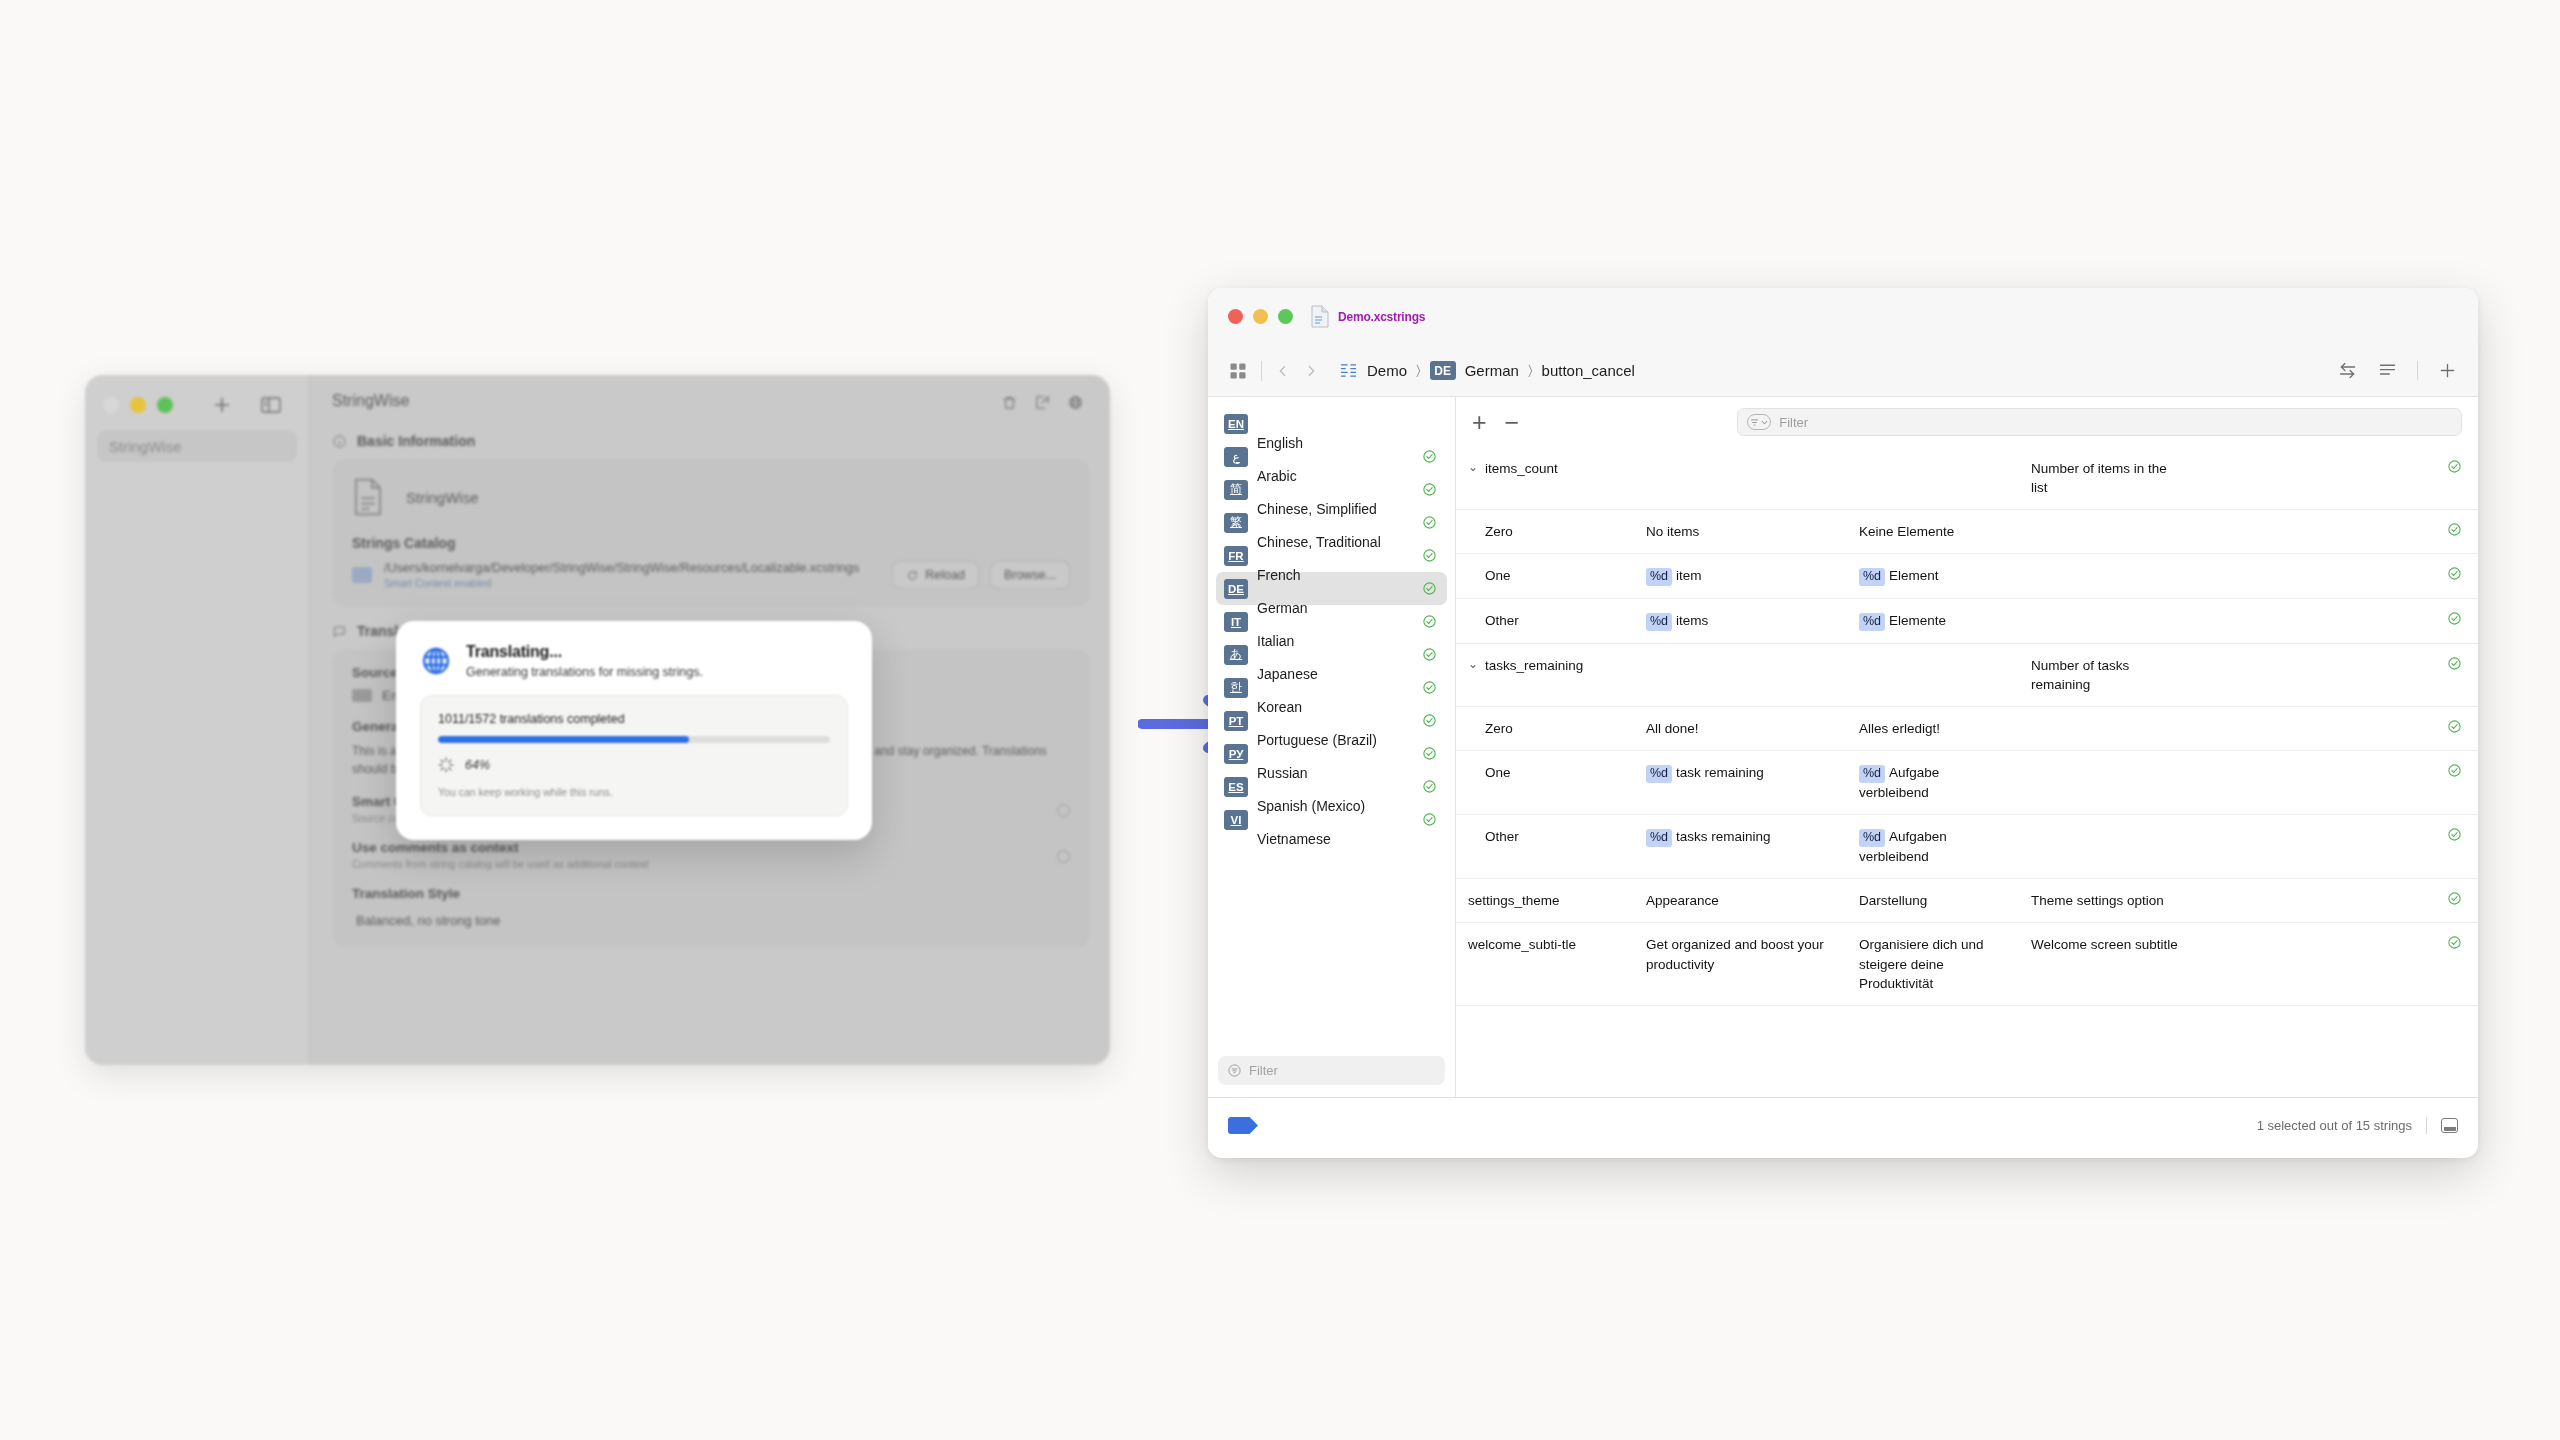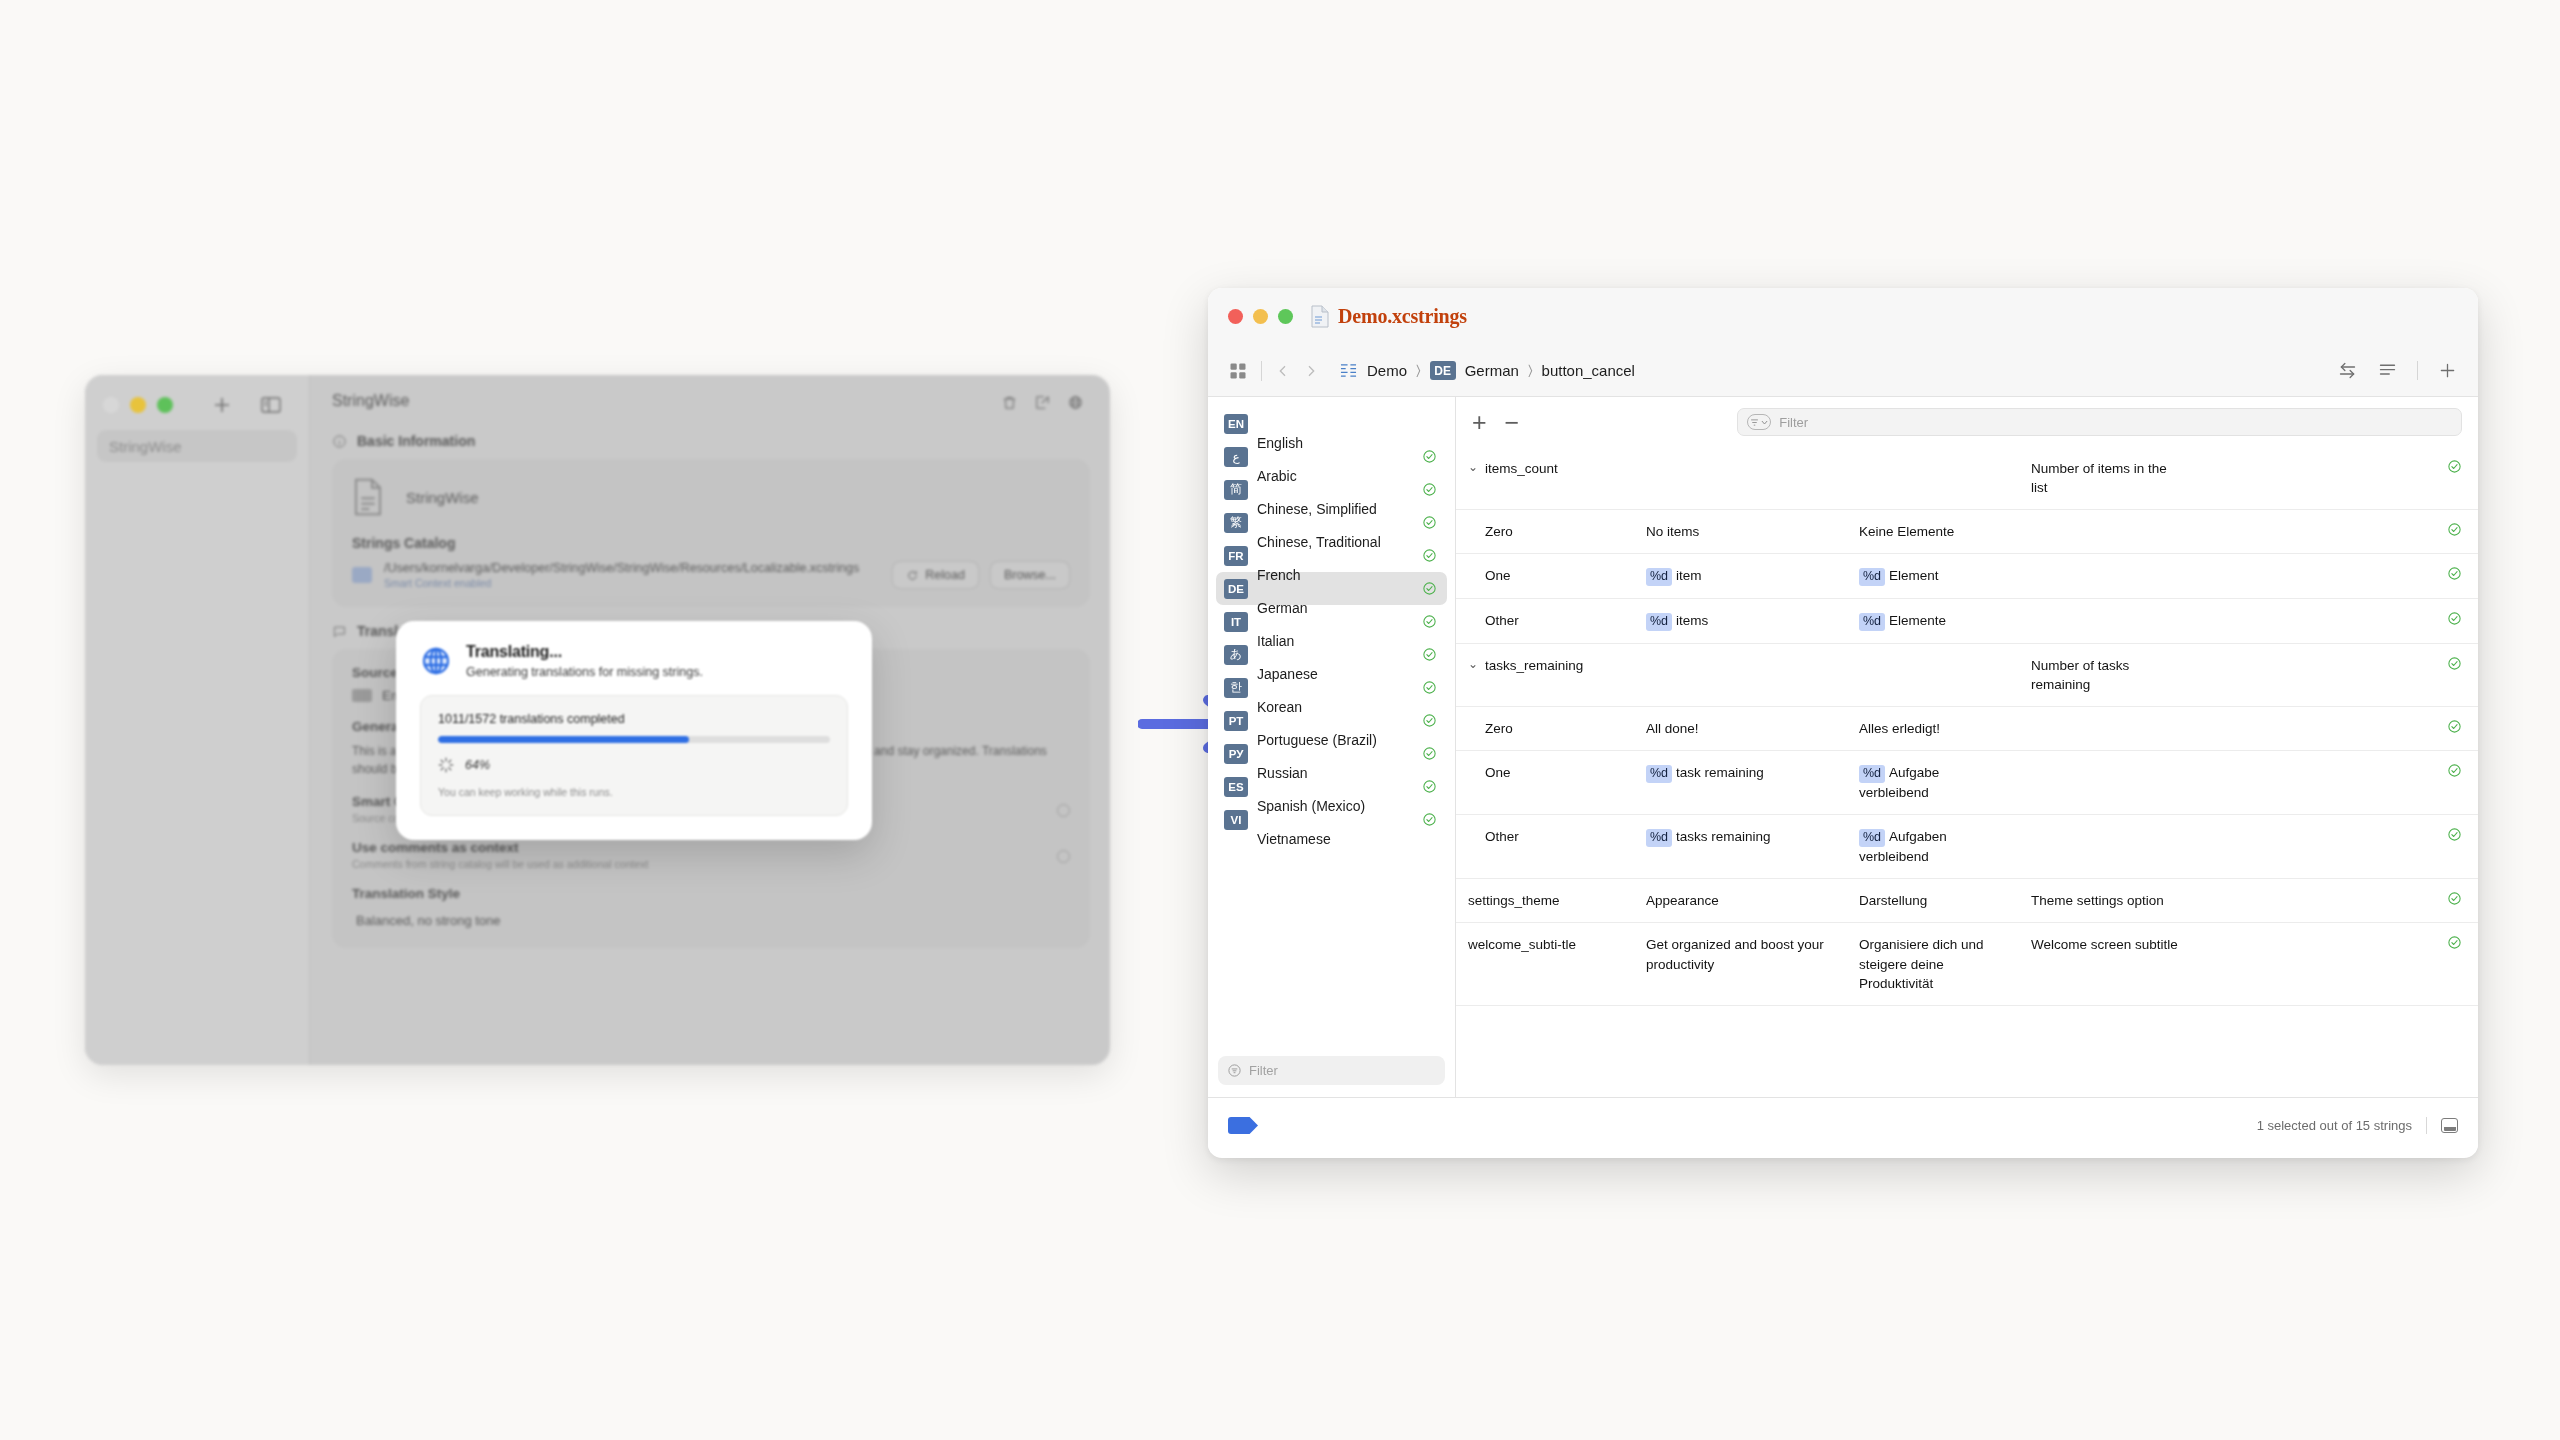--- a/index.html
+++ b/index.html
@@ -147,21 +147,21 @@
     height: 57px; background: #f7f7f7;
     display: flex; align-items: center; padding: 0 20px;
     position: relative;
   }
   .rw-traffic { display: flex; gap: 10px; margin-right: 18px; }
   .rw-tl { width: 15px; height: 15px; border-radius: 50%; }
   .rw-tl.red { background: #f2605a; }
   .rw-tl.yellow { background: #f3bf4f; }
   .rw-tl.green { background: #5ec75a; }
   .rw-doc-icon { width: 18px; height: 23px; margin-right: 9px; }
-  .rw-title { font-size: 20px; font-weight: 700; color: #c2410c; letter-spacing: -0.2px; font-family: Liberation Serif, serif; }
+  .rw-title { font-size: 12px; font-weight: 700; color: #a21caf; letter-spacing: -0.2px; }
 
   .rw-toolbar {
     height: 52px; background: #f7f7f7;
     display: flex; align-items: center; padding: 0 22px 0 20px;
     border-bottom: 1px solid #e3e3e3;
     position: relative;
   }
   .tb-grid { width: 20px; height: 20px; color: #8a8a8a; }
   .tb-div { width: 1px; height: 20px; background: #d6d6d6; margin: 0 13px; }
   .tb-nav { display: flex; gap: 12px; color: #bdbdbd; }
@@ -191,21 +191,21 @@
   }
   .lang-item {
     height: 33px; display: flex; align-items: center;
     padding: 0 10px 0 8px; border-radius: 7px; gap: 9px;
   }
   .lang-item.selected { background: #e2e2e2; }
   .lang-code {
     width: 24px; height: 20px; flex: 0 0 24px;
     background: #5a7391; color: #fff; border-radius: 3px;
     font-size: 11.5px; font-weight: 700;
-    display: flex; align-items: center; justify-content: center;
+    display: flex; align-items: center; justify-content: center; text-decoration: underline;
   }
   .lang-code.cjk { font-size: 12px; font-weight: 400; }
   .lang-name { font-size: 14px; color: #1c1c1c; flex: 1 1 auto; margin-top: 39px; }
   .check { width: 15px; height: 15px; flex: 0 0 15px; }
   .side-filter {
     position: absolute; left: 10px; right: 10px; bottom: 12px;
     height: 29px; background: #f0f0f0; border-radius: 8px;
     display: flex; align-items: center; gap: 7px; padding: 0 9px;
   }
   .side-filter svg { width: 15px; height: 15px; color: #9e9e9e; }

